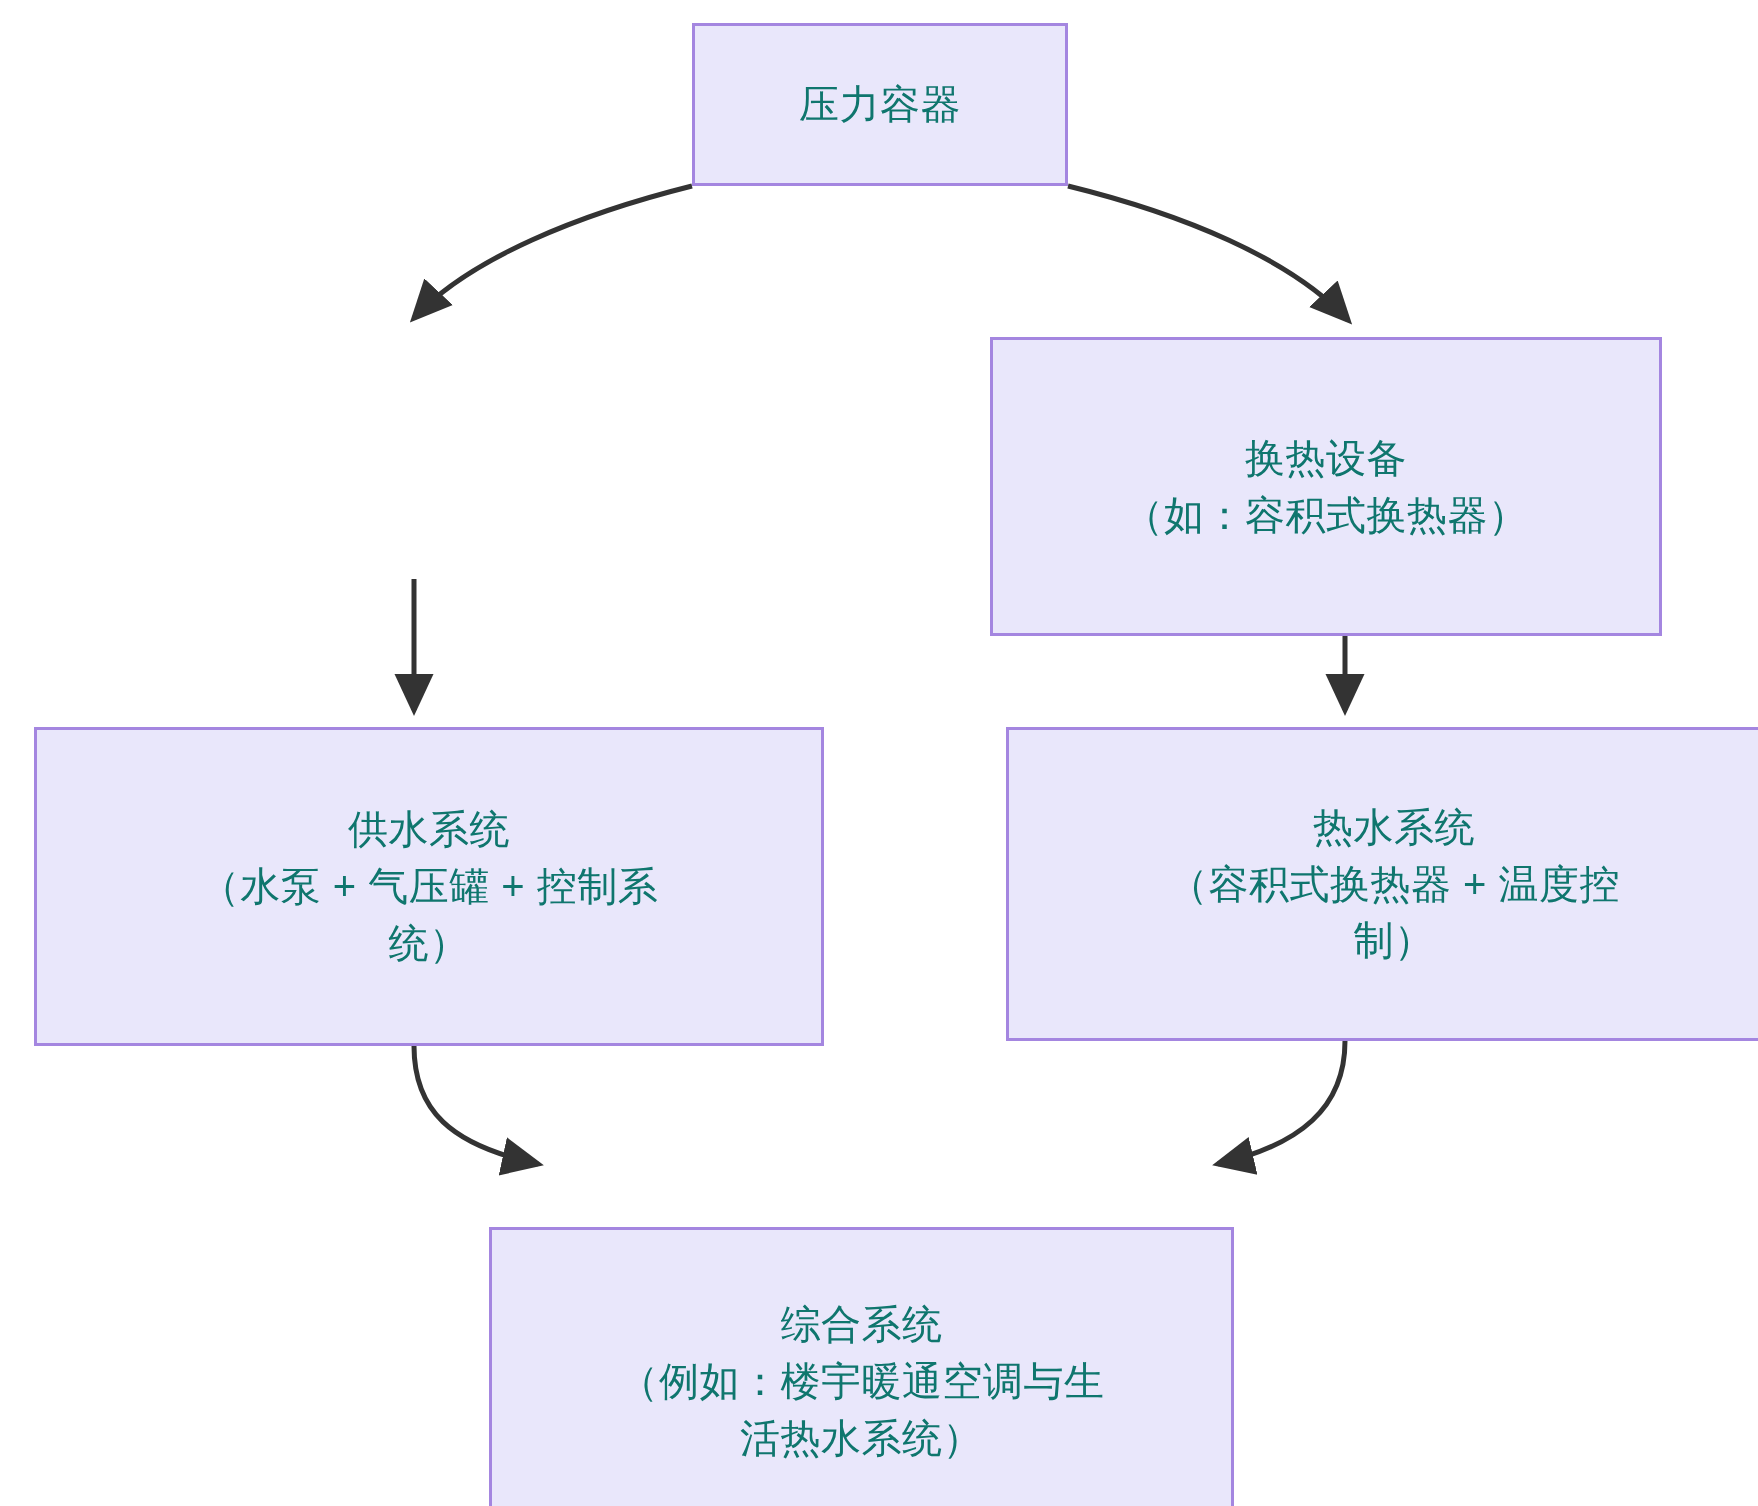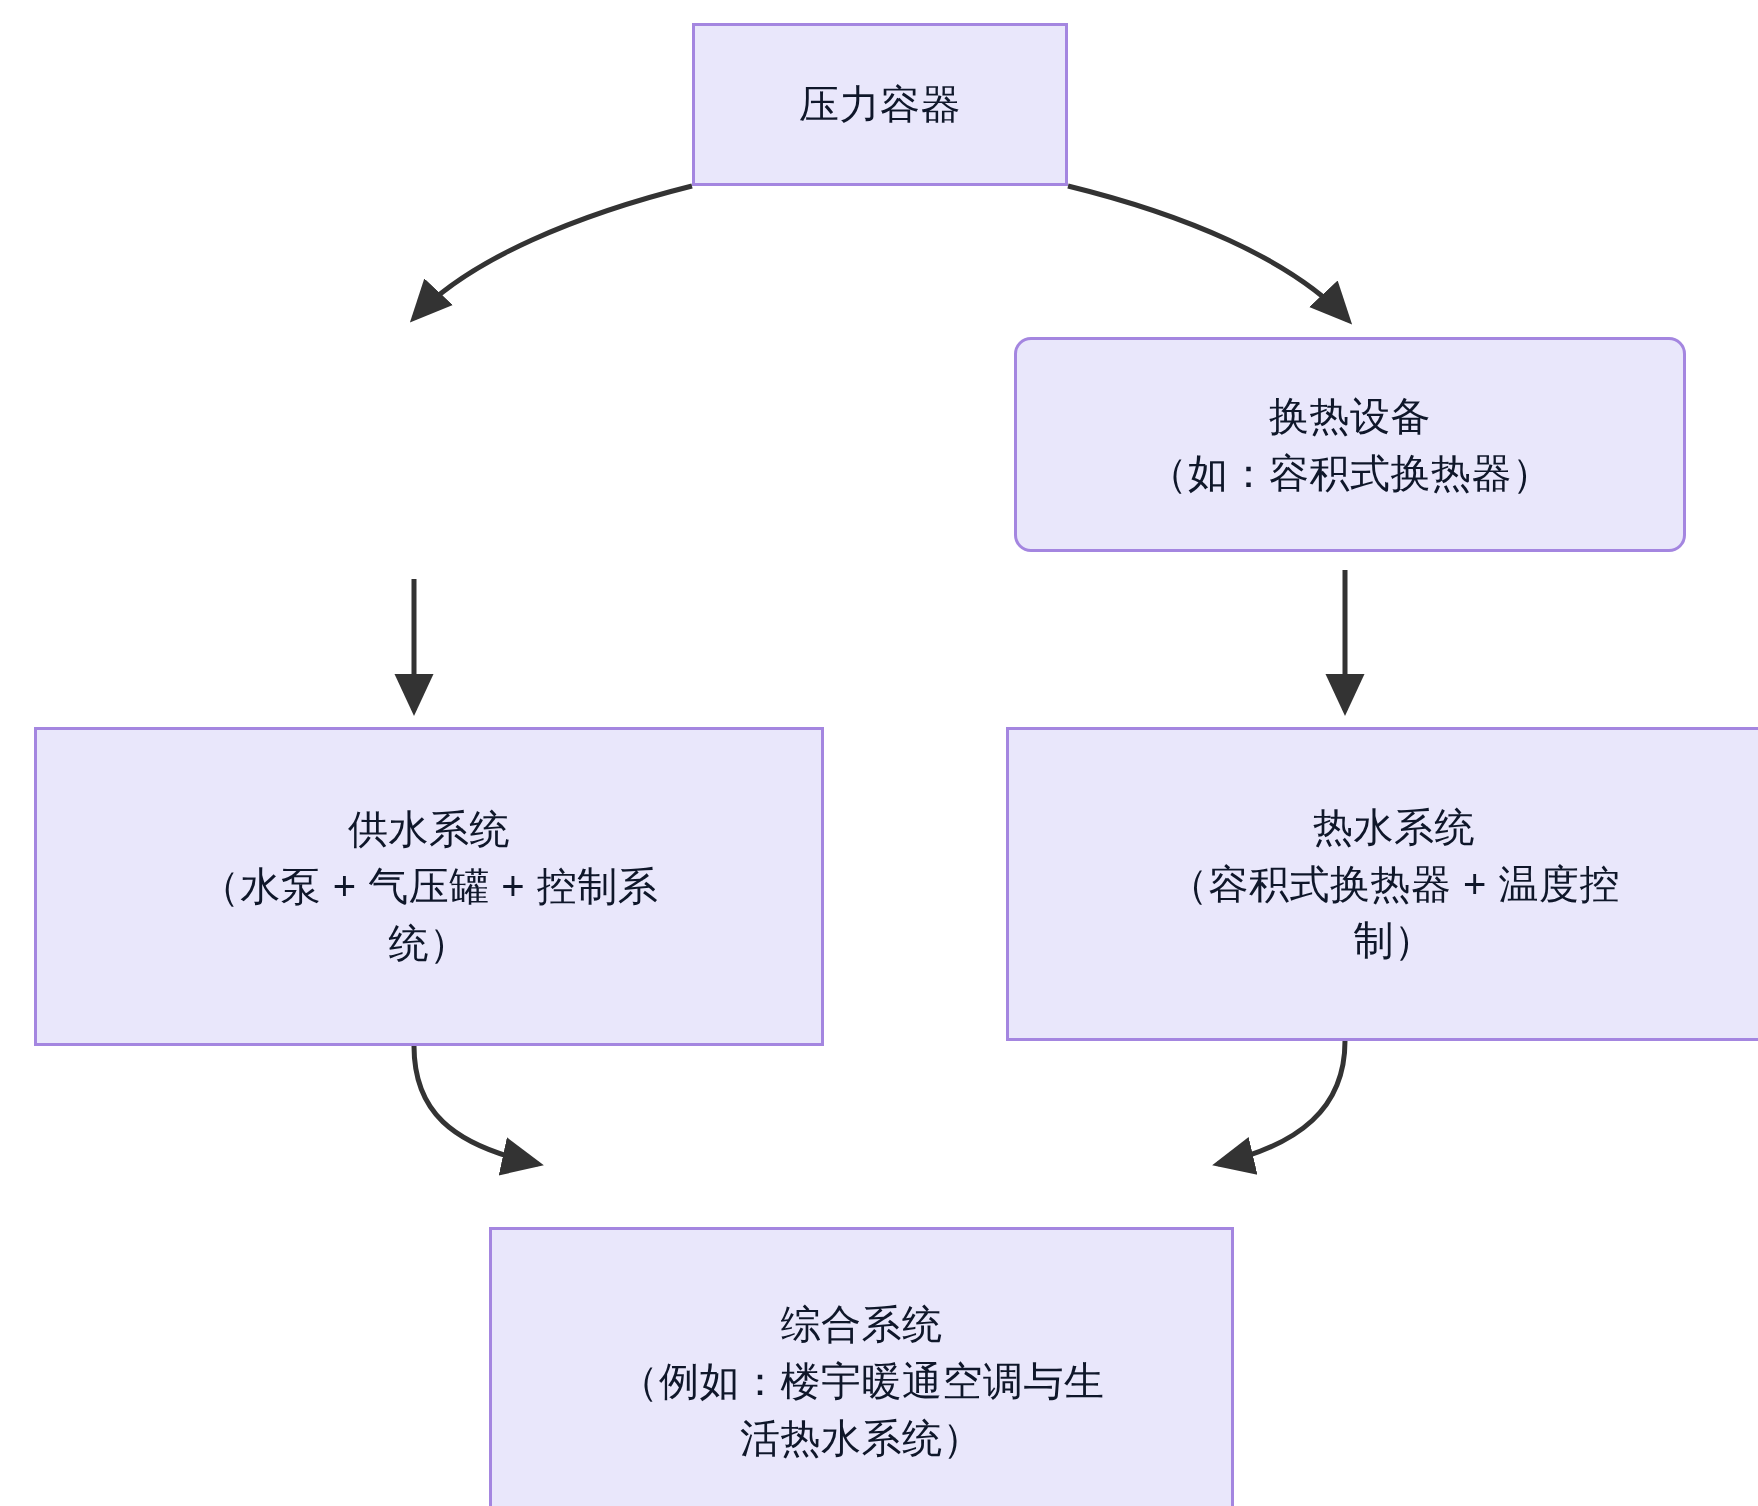--- a/index.html
+++ b/index.html
@@ -28,35 +28,35 @@
   }
   .node {
     position: absolute;
     box-sizing: border-box;
     background: #e9e7fb;
     border: 3px solid #a486e0;
     display: flex;
     align-items: center;
     justify-content: center;
     text-align: center;
-    color: #0f172a;
+    color: #0f766e;
     font-size: 40px;
     line-height: 1.42;
     padding: 4px 10px;
   }
   .node-label {
     display: block;
     white-space: pre-line;
     letter-spacing: 0.5px;
   }
 
   
   #node-root        { left: 692px;  top: 23px;   width: 376px; height: 163px; }
   #node-supply-eq   { left: 72px;   top: 335px;  width: 683px; height: 244px; }
-  #node-heat-eq     { left: 1014px; top: 337px;  width: 672px; height: 215px; border-radius: 17px; }
+  #node-heat-eq     { left: 990px; top: 337px;  width: 672px; height: 299px; }
   #node-supply-sys  { left: 34px;   top: 727px;  width: 790px; height: 319px; }
   #node-hotwater    { left: 958px;  top: 727px;  width: 776px; height: 314px; margin-left: 48px; }
   #node-integrated  { left: 489px;  top: 1227px; width: 745px; height: 309px; align-items: center; }
 </style>
 </head>
 <body>
 
 <div id="diagram-canvas">
 
   <svg id="edge-layer" viewBox="0 0 1758 1506" width="1758" height="1506" xmlns="http://www.w3.org/2000/svg">

